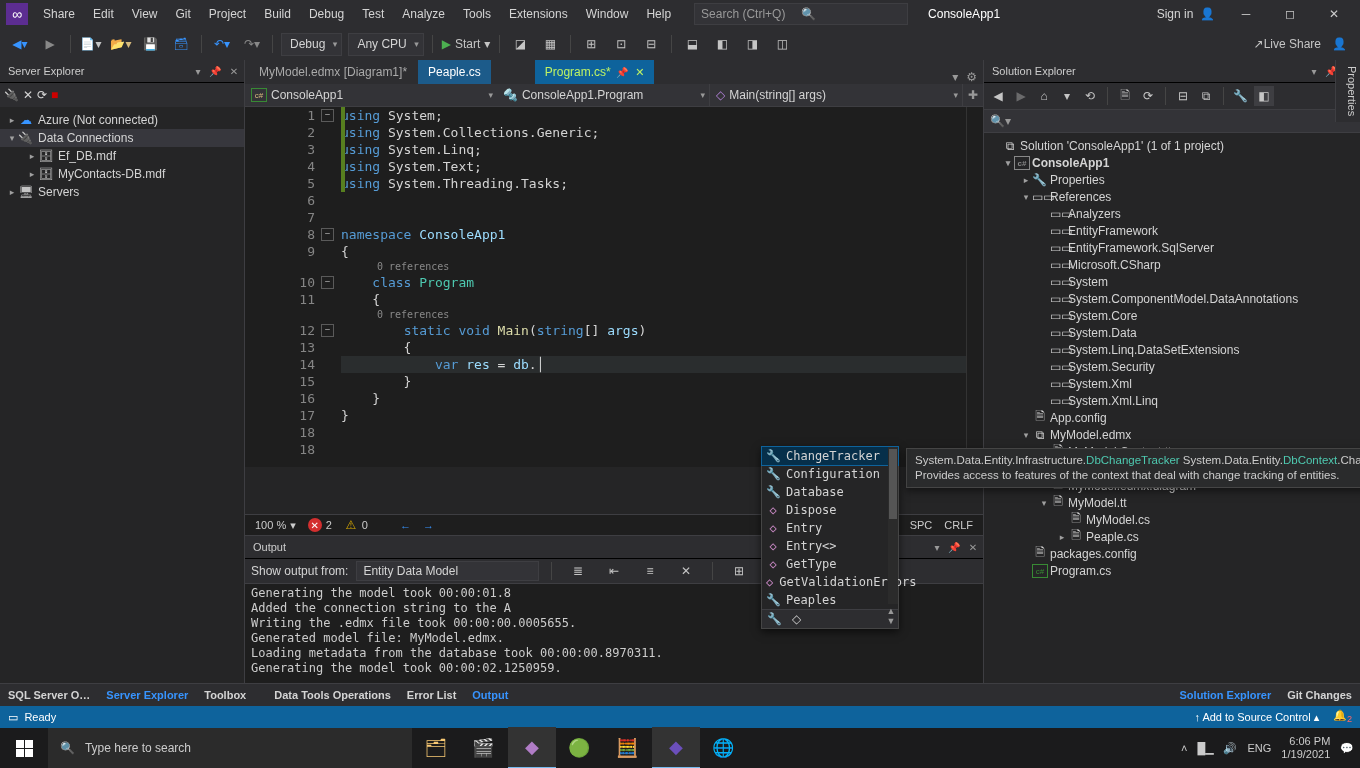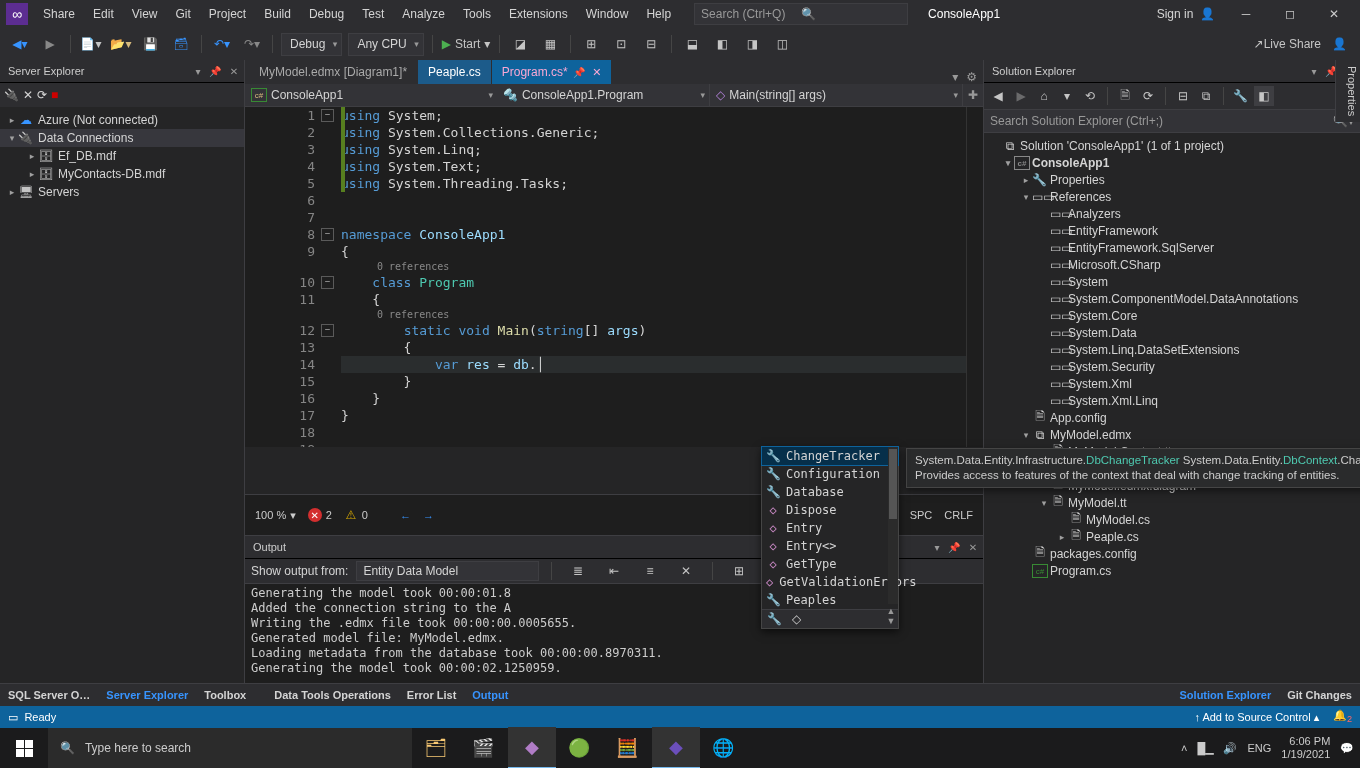--- a/index.html
+++ b/index.html
@@ -59,40 +59,40 @@
   .left-toolbar{height:24px;background:#2d2d30;display:flex;align-items:center;padding-left:4px;gap:4px;}
   .tree{flex:1;overflow:hidden;padding-top:4px;font-size:12px;}
   .tree-row{display:flex;align-items:center;height:18px;padding-left:6px;white-space:nowrap;}
   .tree-row .tw{width:12px;text-align:center;color:#a0a0a0;font-size:9px;}
   .tree-row .ico{width:16px;text-align:center;margin-right:4px;}
   
   .center{flex:1;display:flex;flex-direction:column;min-width:0;position:relative;}
   .doc-tabs{height:24px;background:#2d2d30;display:flex;align-items:flex-end;padding-left:4px;}
   .doc-tab{padding:3px 10px;background:#2d2d30;color:#aaa;font-size:12px;margin-right:1px;height:18px;display:flex;align-items:center;gap:6px;}
   .doc-tab.mid{background:var(--tab-mid);color:#fff;}
-  .doc-tab.active{background:var(--tab-active);color:#f9a8d4;}
+  .doc-tab.active{background:var(--tab-active);color:#bef264;margin-left:43px;}
   .doc-tab .close{font-size:11px;}
   .doc-tab .pin{font-size:10px;}
   .tab-right{margin-left:auto;padding-right:6px;color:#999;display:flex;gap:8px;}
   .nav-bars{height:22px;background:#333337;border-bottom:1px solid var(--border);display:flex;}
   .nav-combo{flex:1;border-right:1px solid var(--border);display:flex;align-items:center;padding:0 18px 0 6px;position:relative;white-space:nowrap;overflow:hidden;}
   .nav-combo.small{flex:0 0 228px;border-right:none;}
   .nav-combo::after{content:"▾";position:absolute;right:4px;font-size:9px;color:#999;}
   .nav-combo .nico{margin-right:4px;color:#d7ba7d;}
   .editor{flex:1;display:flex;background:var(--bg-editor);font-family:Consolas,monospace;font-size:13px;position:relative;overflow:hidden;}
   .gutter{width:70px;background:var(--bg-editor);text-align:right;padding-right:26px;color:var(--line);position:relative;}
   .gutter .ln{height:17px;line-height:17px;position:relative;}
   .gutter .fold{position:absolute;right:-19px;top:2px;width:11px;height:11px;border:1px solid #5a5a5a;font-size:9px;line-height:9px;text-align:center;color:#aaa;background:#1e1e1e;}
   .code-area{flex:1;position:relative;}
   .code-line{height:17px;line-height:17px;white-space:pre;}
   .code-line.cur{background:#2a2d2e;}
   .kw{color:var(--kw);} .ty{color:var(--type);} .id{color:var(--id);} .mt{color:var(--meth);}
   .codelens{color:var(--codelens);font-size:10px;height:14px;line-height:14px;padding-left:36px;}
   .green-bar{position:absolute;left:0;width:4px;background:var(--green-bar);}
-  .status-strip{height:20px;background:var(--bg-editor);border-top:1px solid var(--border);display:flex;align-items:flex-end;font-size:11px;color:#ccc;padding:10px 4px;position:relative;margin-top:47px;}
+  .status-strip{height:20px;background:var(--bg-editor);border-top:1px solid var(--border);display:flex;align-items:flex-end;font-size:11px;color:#ccc;padding:0 4px;position:relative;margin-top:47px;}
   .status-strip .chip{display:flex;align-items:center;gap:4px;padding:0 6px;height:100%;}
   .err-circle{display:inline-flex;width:14px;height:14px;border-radius:50%;background:#d32f2f;align-items:center;justify-content:center;color:#fff;font-size:10px;}
   .warn-tri{display:inline-flex;width:14px;height:14px;align-items:center;justify-content:center;color:#e0b000;font-size:12px;}
   
   .intelli{position:absolute;left:516px;top:386px;width:136px;background:#252526;border:1px solid #454545;box-shadow:0 3px 8px rgba(0,0,0,.6);z-index:10;}
   .intelli-row{display:flex;align-items:center;height:18px;padding:0 4px;gap:6px;font-family:Consolas,monospace;font-size:12px;}
   .intelli-row.sel{background:#062f4a;outline:1px solid #0e639c;}
   .intelli-scroll{position:absolute;right:0;top:0;bottom:24px;width:10px;background:#2b2b2b;}
   .intelli-scroll .thumb{position:absolute;left:1px;right:1px;top:2px;height:70px;background:#555;}
   .intelli-tabs{display:flex;background:#2d2d30;border-top:1px solid #3e3e42;}
@@ -452,21 +452,20 @@
       <span class="tbtn">🗎</span>
       <span class="tbtn">⟳</span>
       <div class="tb-sep"></div>
       <span class="tbtn">⊟</span>
       <span class="tbtn">⧉</span>
       <div class="tb-sep"></div>
       <span class="tbtn">🔧</span>
       <span class="tbtn" style="background:#3e3e42">◧</span>
     </div>
     <div class="se-search">
-      <span style="flex:1">Search Solution Explorer (Ctrl+;)</span>
       <span>🔍▾</span>
     </div>
     <div class="se-tree" id="se-tree">
         <div class="se-row" style="padding-left: 6px;">
           <span class="tw"></span>
           <span class="ico">⧉</span>
           <span>Solution 'ConsoleApp1' (1 of 1 project)</span>
         </div>
         <div class="se-row bold" style="padding-left: 18px;">
           <span class="tw">▾</span>

